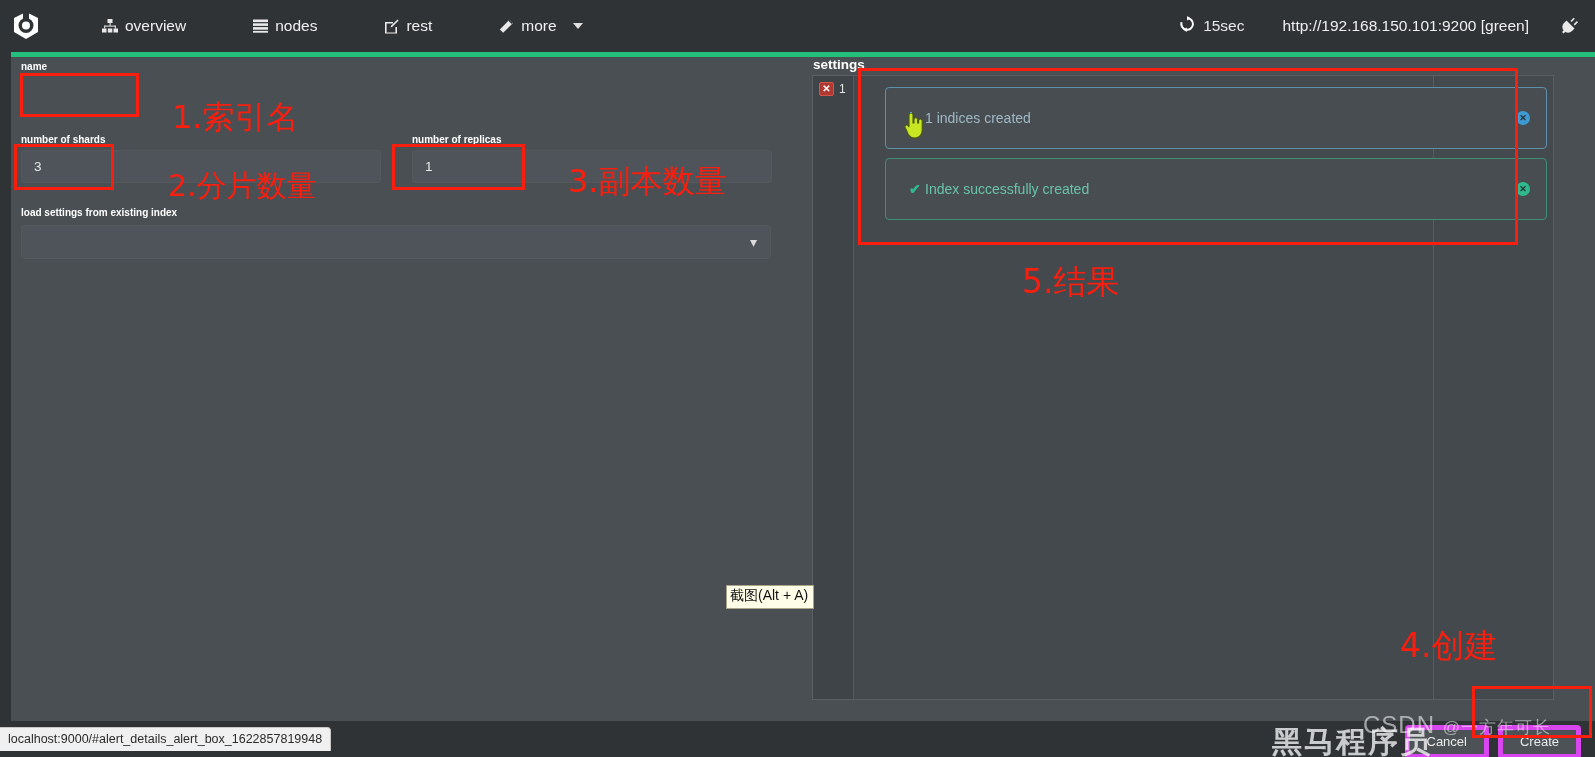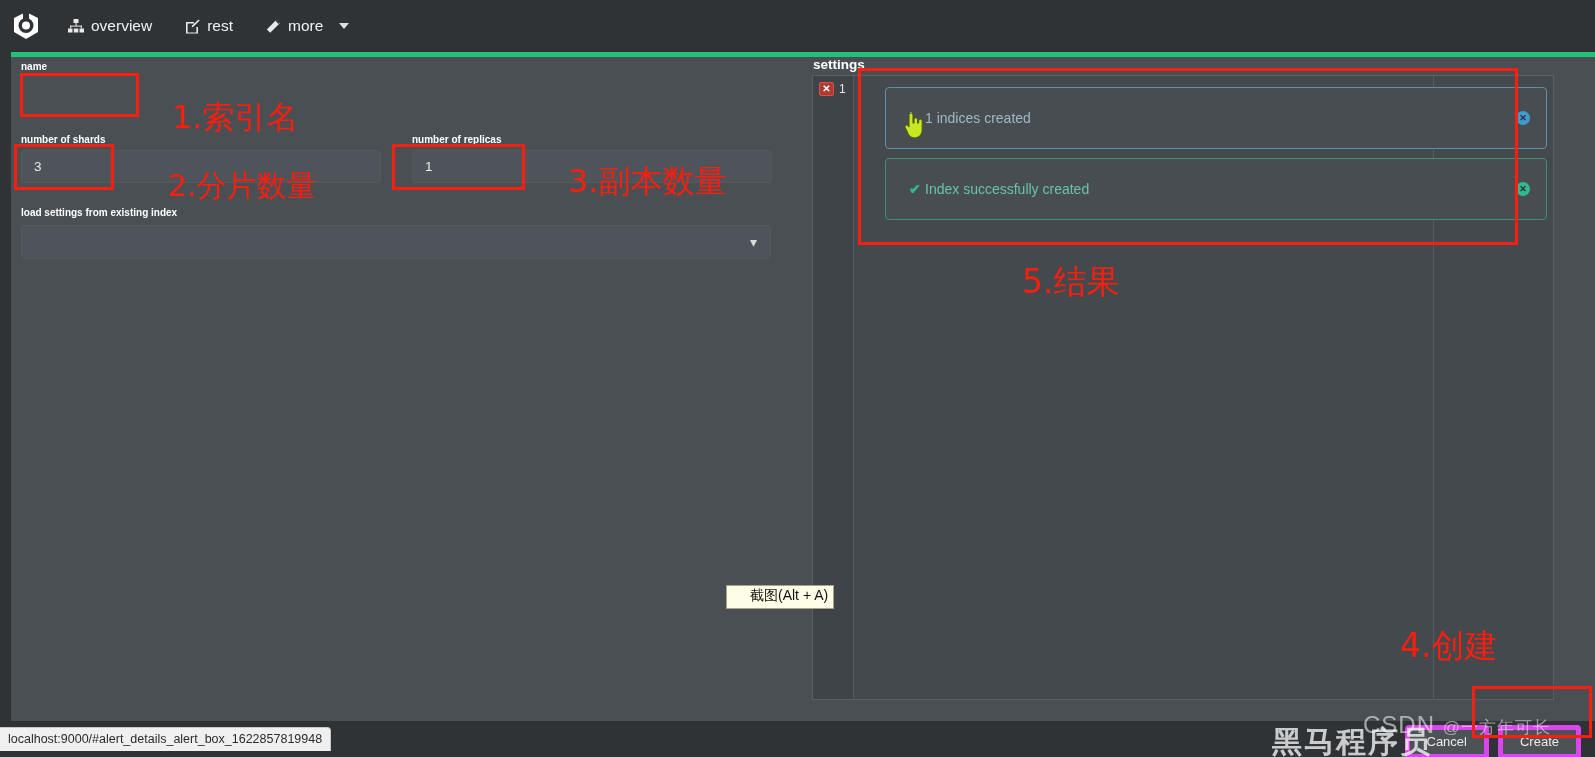--- a/index.html
+++ b/index.html
@@ -23,20 +23,21 @@
     left: 0; top: 0;
     width: 1595px; height: 52px;
     background: #2f3336;
     display: flex;
     align-items: center;
   }
   .navbar-left {
     display: flex;
     align-items: center;
     height: 52px;
+    gap: 34px;
   }
   .logo {
     width: 52px; height: 52px;
     display: flex; align-items: center; justify-content: center;
     flex: 0 0 52px;
   }
   .logo svg { display:block; }
   .nav-item {
     display: flex;
     align-items: center;
@@ -314,21 +315,21 @@
   }
 
   
   .tooltip {
     position: absolute;
     left: 726px; top: 585px;
     background: #fefde8;
     color: #111;
     font-size: 14px;
     border: 1px solid #a8a489;
-    padding: 1px 5px 3px 23px;
+    padding: 1px 5px 3px 3px;
     white-space: nowrap;
     z-index: 35;
   }
 
   
   .ann-box {
     position: absolute;
     border: 3px solid #fa1e0e;
     box-sizing: border-box;
     pointer-events: none;
@@ -402,20 +403,31 @@
           <rect x="11.5" y="9.5" width="4.5" height="4" fill="#e9e9e9"></rect>
           <rect x="7.6" y="4" width="1" height="3" fill="#e9e9e9"></rect>
           <rect x="2.2" y="6.6" width="11.6" height="1" fill="#e9e9e9"></rect>
           <rect x="2.2" y="6.6" width="1" height="3" fill="#e9e9e9"></rect>
           <rect x="12.8" y="6.6" width="1" height="3" fill="#e9e9e9"></rect>
         </svg>
       </span>
       <span>overview</span>
     </div>
 
+    <div class="nav-item">
+      <span class="nav-ico">
+        <svg width="15" height="14" viewBox="0 0 15 14">
+          <rect x="0" y="0.5" width="15" height="2.6" fill="#e9e9e9"></rect>
+          <rect x="0" y="4.3" width="15" height="2.6" fill="#e9e9e9"></rect>
+          <rect x="0" y="8.1" width="15" height="2.6" fill="#e9e9e9"></rect>
+          <rect x="0" y="11.9" width="15" height="1.8" fill="#e9e9e9"></rect>
+        </svg>
+      </span>
+      <span>nodes</span>
+    </div>
 
     <div class="nav-item">
       <span class="nav-ico">
         <svg width="15" height="15" viewBox="0 0 15 15">
           <path d="M1 3 h8 v1.6 H2.6 v8.8 h8.8 V8 h1.6 v6.4 H1 Z" fill="#e9e9e9"></path>
           <path d="M13.6 0.6 L14.6 1.6 L8.4 7.8 L6.6 8.4 L7.2 6.6 Z" fill="#e9e9e9"></path>
         </svg>
       </span>
       <span>rest</span>
     </div>
@@ -425,20 +437,42 @@
         <svg width="16" height="15" viewBox="0 0 16 15">
           <path d="M11.4 0.8 L14.8 4.2 L5.2 13.8 L1.8 10.4 Z" fill="#e9e9e9"></path>
           <rect x="10.2" y="2.2" width="4.6" height="1.5" transform="rotate(45 12.5 3)" fill="#2f3336"></rect>
         </svg>
       </span>
       <span>more</span>
       <span class="caret"></span>
     </div>
   </div>
 
+  <div class="navbar-right">
+    <div class="refresh-ctl">
+      <span class="nav-ico">
+        <svg width="16" height="16" viewBox="0 0 16 16">
+          <path d="M8 1.2 A6.8 6.8 0 1 1 1.6 6 L3.6 6.6 A4.8 4.8 0 1 0 8 3.2 Z" fill="#ffffff"></path>
+          <path d="M8.2 0 L8.2 4.6 L11.6 2.3 Z" fill="#ffffff"></path>
+          <path d="M7.8 16 L7.8 11.4 L4.4 13.7 Z" fill="#ffffff"></path>
+        </svg>
+      </span>
+      <span>15sec</span>
+      <span class="caret"></span>
+    </div>
+    <div class="cluster-url">http://192.168.150.101:9200 [green]</div>
+    <div class="plug-btn">
+      <svg width="20" height="20" viewBox="0 0 20 20">
+        <path d="M6.5 12.5 L3 16 L4.6 17.6 L8.1 14.1 Z" fill="#e9e9e9"></path>
+        <path d="M7.5 4.5 L15.5 12.5 L13 15 A3.5 3.5 0 0 1 5 7 Z" fill="#e9e9e9"></path>
+        <rect x="12.8" y="1.6" width="1.6" height="4.6" transform="rotate(45 13.6 3.9)" fill="#e9e9e9"></rect>
+        <rect x="16.0" y="5.0" width="1.6" height="4.6" transform="rotate(45 16.8 7.3)" fill="#e9e9e9"></rect>
+      </svg>
+    </div>
+  </div>
 </div>
 
 <div class="green-bar"></div>
 <div class="left-rail"></div>
 
 <div class="main">
 
   <div class="form-panel">
 
     <div class="field-label" style="position:absolute;left:10px;top:2px;">name</div>

